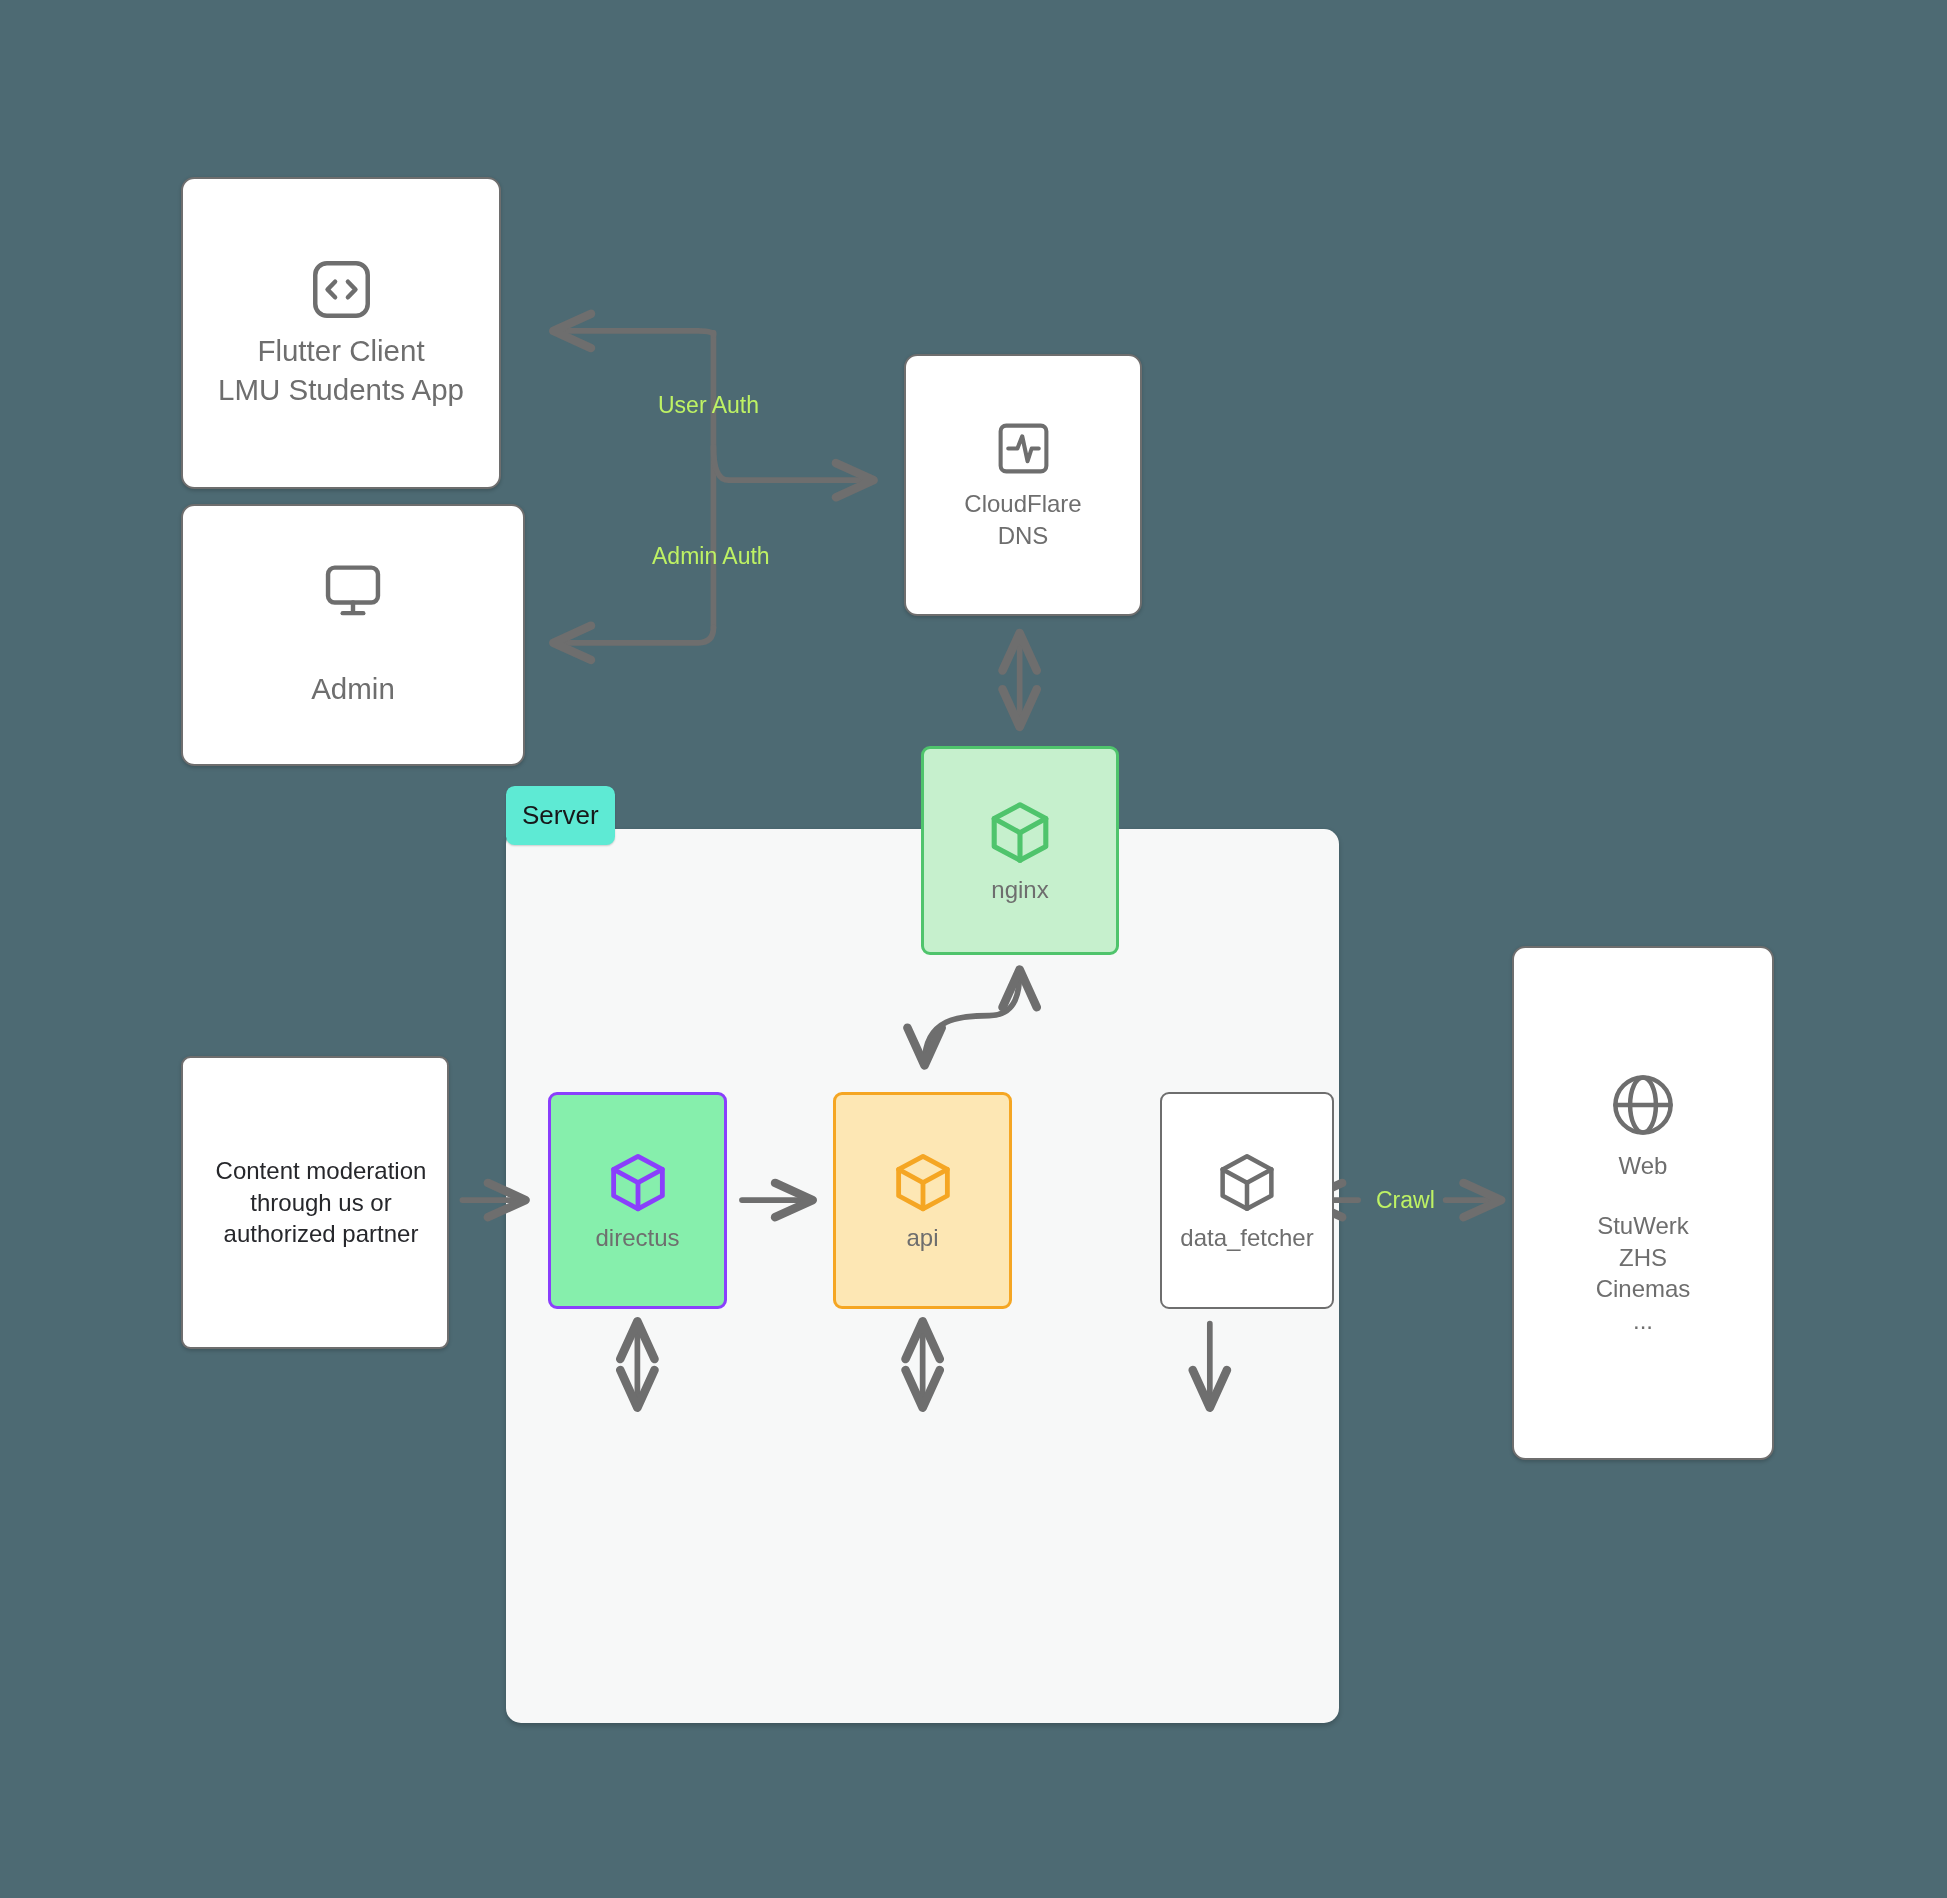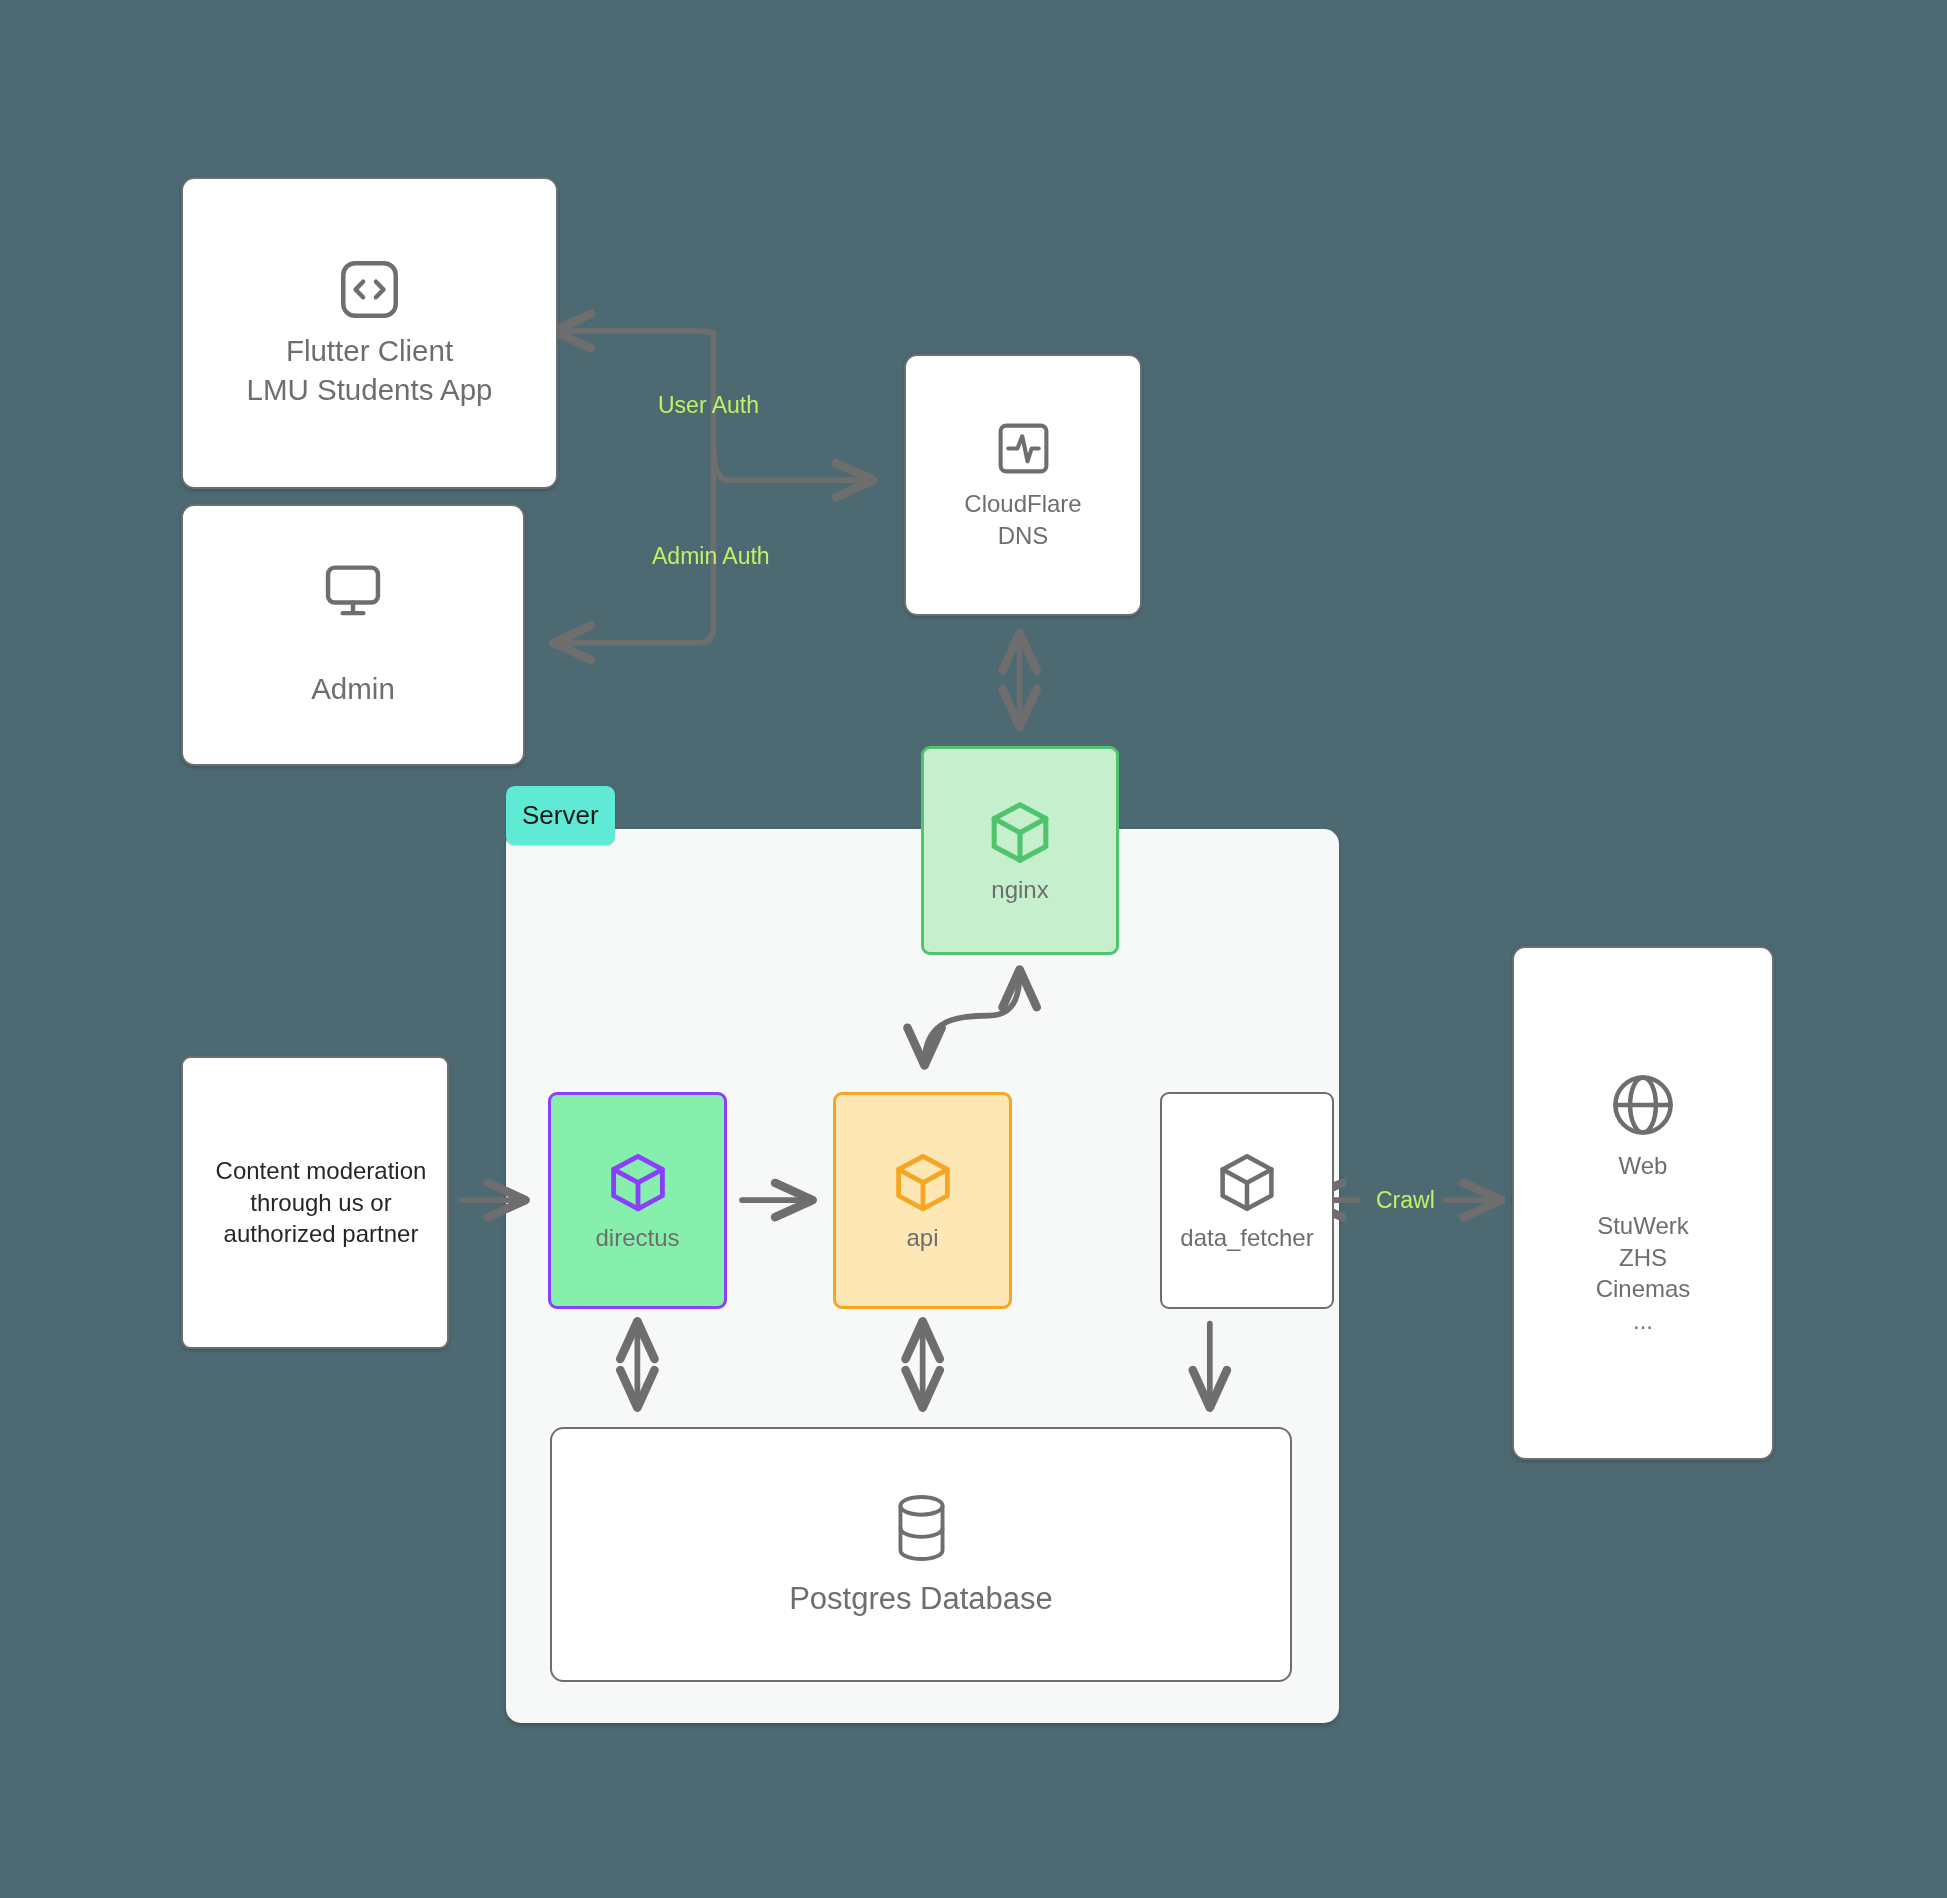--- a/index.html
+++ b/index.html
@@ -29,21 +29,21 @@
     box-shadow: 0 1.9px 3.8px rgba(0,0,0,0.18);
   }
   .node .icon { display: block; margin-bottom: 5.7px; }
   .node .label {
     color: #6e6e6e;
     text-align: center;
     line-height: 1.32;
     white-space: pre-line;
   }
   
-  #flutter-client { left: 181px; top: 177px; width: 377px; height: 312px; }
+  #flutter-client { left: 181px; top: 177px; width: 320px; height: 312px; }
   #flutter-client .label { font-size: 29.5px; }
   #admin { left: 181px; top: 504px; width: 344px; height: 262px; gap: 39px; }
   #admin .label { font-size: 29.5px; }
   
   #cloudflare { left: 904px; top: 354px; width: 238px; height: 262px; }
   #cloudflare .label { font-size: 24px; }
   
   #content-moderation {
     left: 181px; top: 1056px; width: 268px; height: 293px;
     border-radius: 9.5px;
@@ -266,25 +266,15 @@
     <span class="icon">
       <svg width="68" height="68" viewBox="0 0 24 24" fill="none" stroke="#6e6e6e" stroke-width="1.6" stroke-linecap="round" stroke-linejoin="round">
         <path d="M12 2.6 L20.6 7.2 L20.6 16.5 L12 21.1 L3.4 16.5 L3.4 7.2 Z"></path>
         <path d="M3.4 7.2 L12 11.9 L20.6 7.2"></path>
         <path d="M12 11.9 L12 21.1"></path>
       </svg>
     </span>
     <div class="label">data_fetcher</div>
   </div>
 
-  <div id="postgres">
-    <span class="icon">
-      <svg width="63" height="72" viewBox="0 0 22 26" fill="none" stroke="#6e6e6e" stroke-width="1.4" stroke-linecap="round" stroke-linejoin="round">
-        <ellipse cx="11" cy="5" rx="7.6" ry="3.2"></ellipse>
-        <path d="M3.4 5 L3.4 21 C3.4 22.8 6.8 24.2 11 24.2 C15.2 24.2 18.6 22.8 18.6 21 L18.6 5"></path>
-        <path d="M3.4 13 C3.4 14.8 6.8 16.2 11 16.2 C15.2 16.2 18.6 14.8 18.6 13"></path>
-      </svg>
-    </span>
-    <div class="label">Postgres Database</div>
-  </div>
 
 </div>
 
 
 </body></html>

